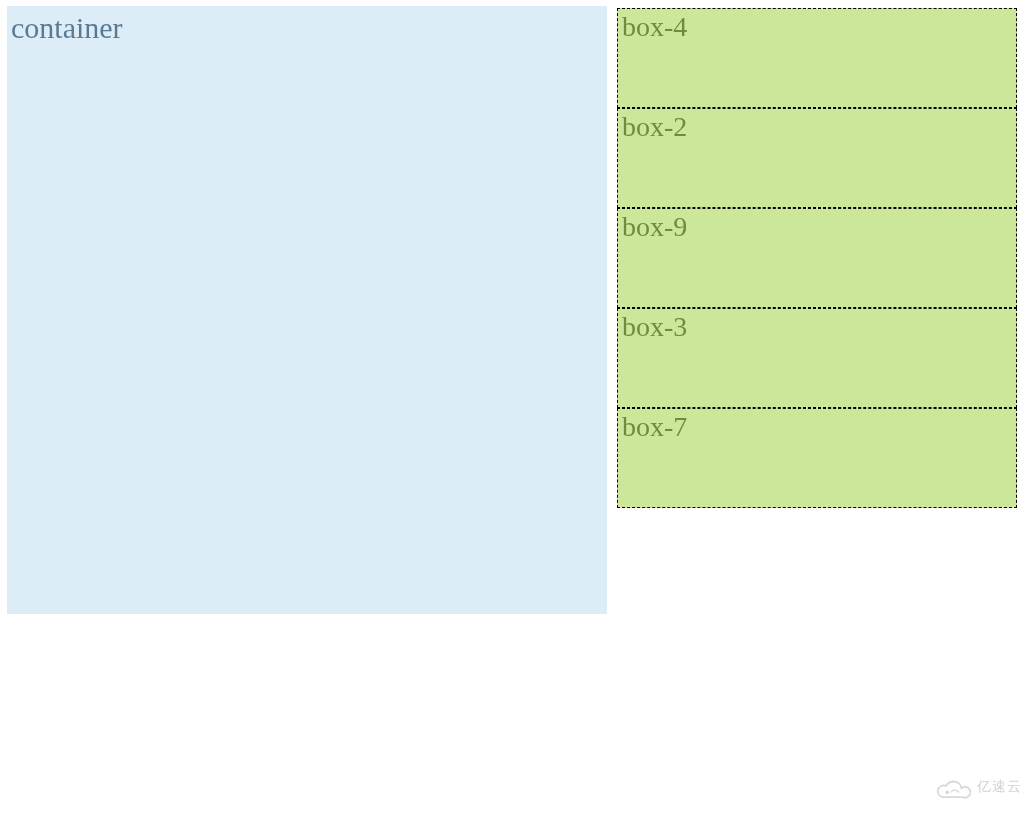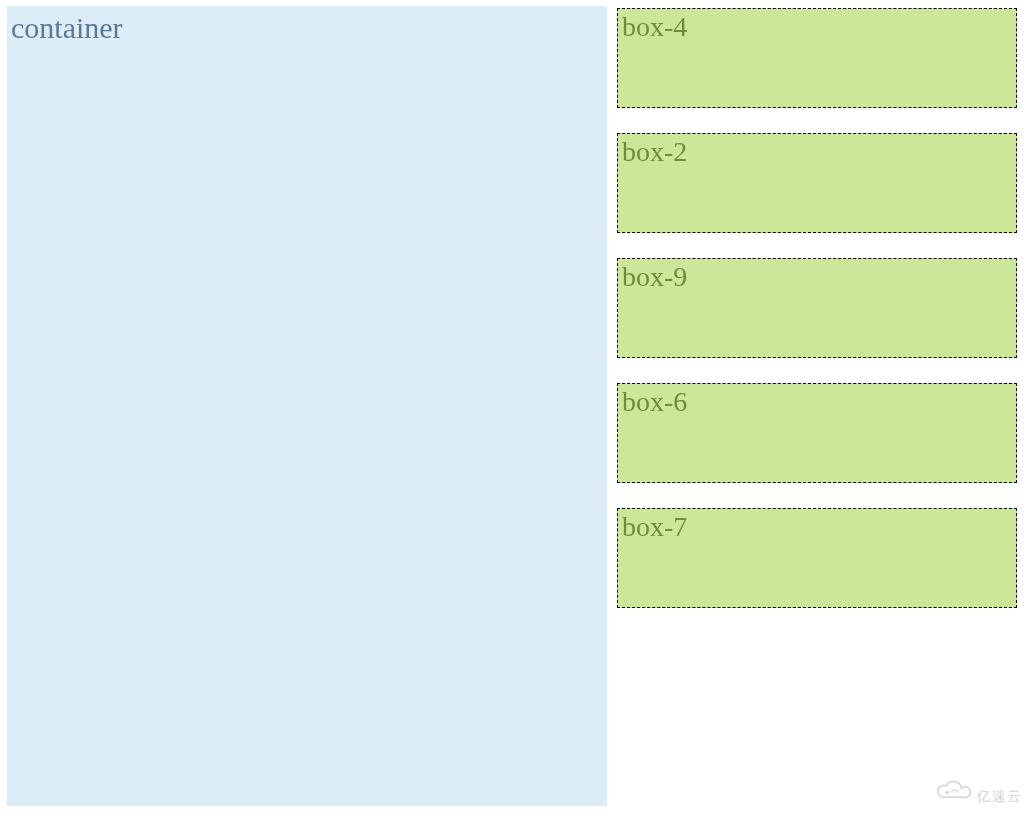--- a/index.html
+++ b/index.html
@@ -12,21 +12,21 @@
       height: 816px;
       background: #ffffff;
       font-family: Georgia, 'Times New Roman', serif;
       position: relative;
     }
     .container {
       position: absolute;
       left: 7px;
       top: 6px;
       width: 600px;
-      height: 800px;
+      height: 608px;
       background: #dcedf8;
       padding: 4px 2px;
     }
     .container-label {
       color: #5a7a94;
       font-size: 30px;
       line-height: 36px;
       padding-left: 2px;
     }
     .box {
@@ -43,28 +43,27 @@
     }
     .container .box {
       margin-top: 4px;
     }
     .right-column {
       position: absolute;
       left: 617px;
       top: 8px;
       display: flex;
       flex-direction: column;
-      gap: 25px;
     }
     .watermark {
       position: absolute;
       right: 8px;
       bottom: 10px;
       display: flex;
-      align-items: flex-end;
+      align-items: flex-start;
       gap: 6px;
       opacity: 0.28;
     }
     .watermark svg {
       width: 38px;
       height: 24px;
     }
     .watermark-text {
       font-family: Arial, sans-serif;
       font-size: 14px;
@@ -83,21 +82,21 @@
   <div class="box">
     <div class="box-label">box-4</div>
   </div>
   <div class="box">
     <div class="box-label">box-2</div>
   </div>
   <div class="box">
     <div class="box-label">box-9</div>
   </div>
   <div class="box">
-    <div class="box-label">box-6</div>
+    <div class="box-label">box-3</div>
   </div>
   <div class="box">
     <div class="box-label">box-7</div>
   </div>
 </div>
 
 <div class="watermark">
   <span>
     <svg viewBox="0 0 64 40" fill="none" stroke="#777" stroke-width="3">
       <path d="M20 32 a10 10 0 1 1 2 -19 a14 14 0 0 1 26 4 a9 9 0 1 1 2 15 H20 Z"></path>

